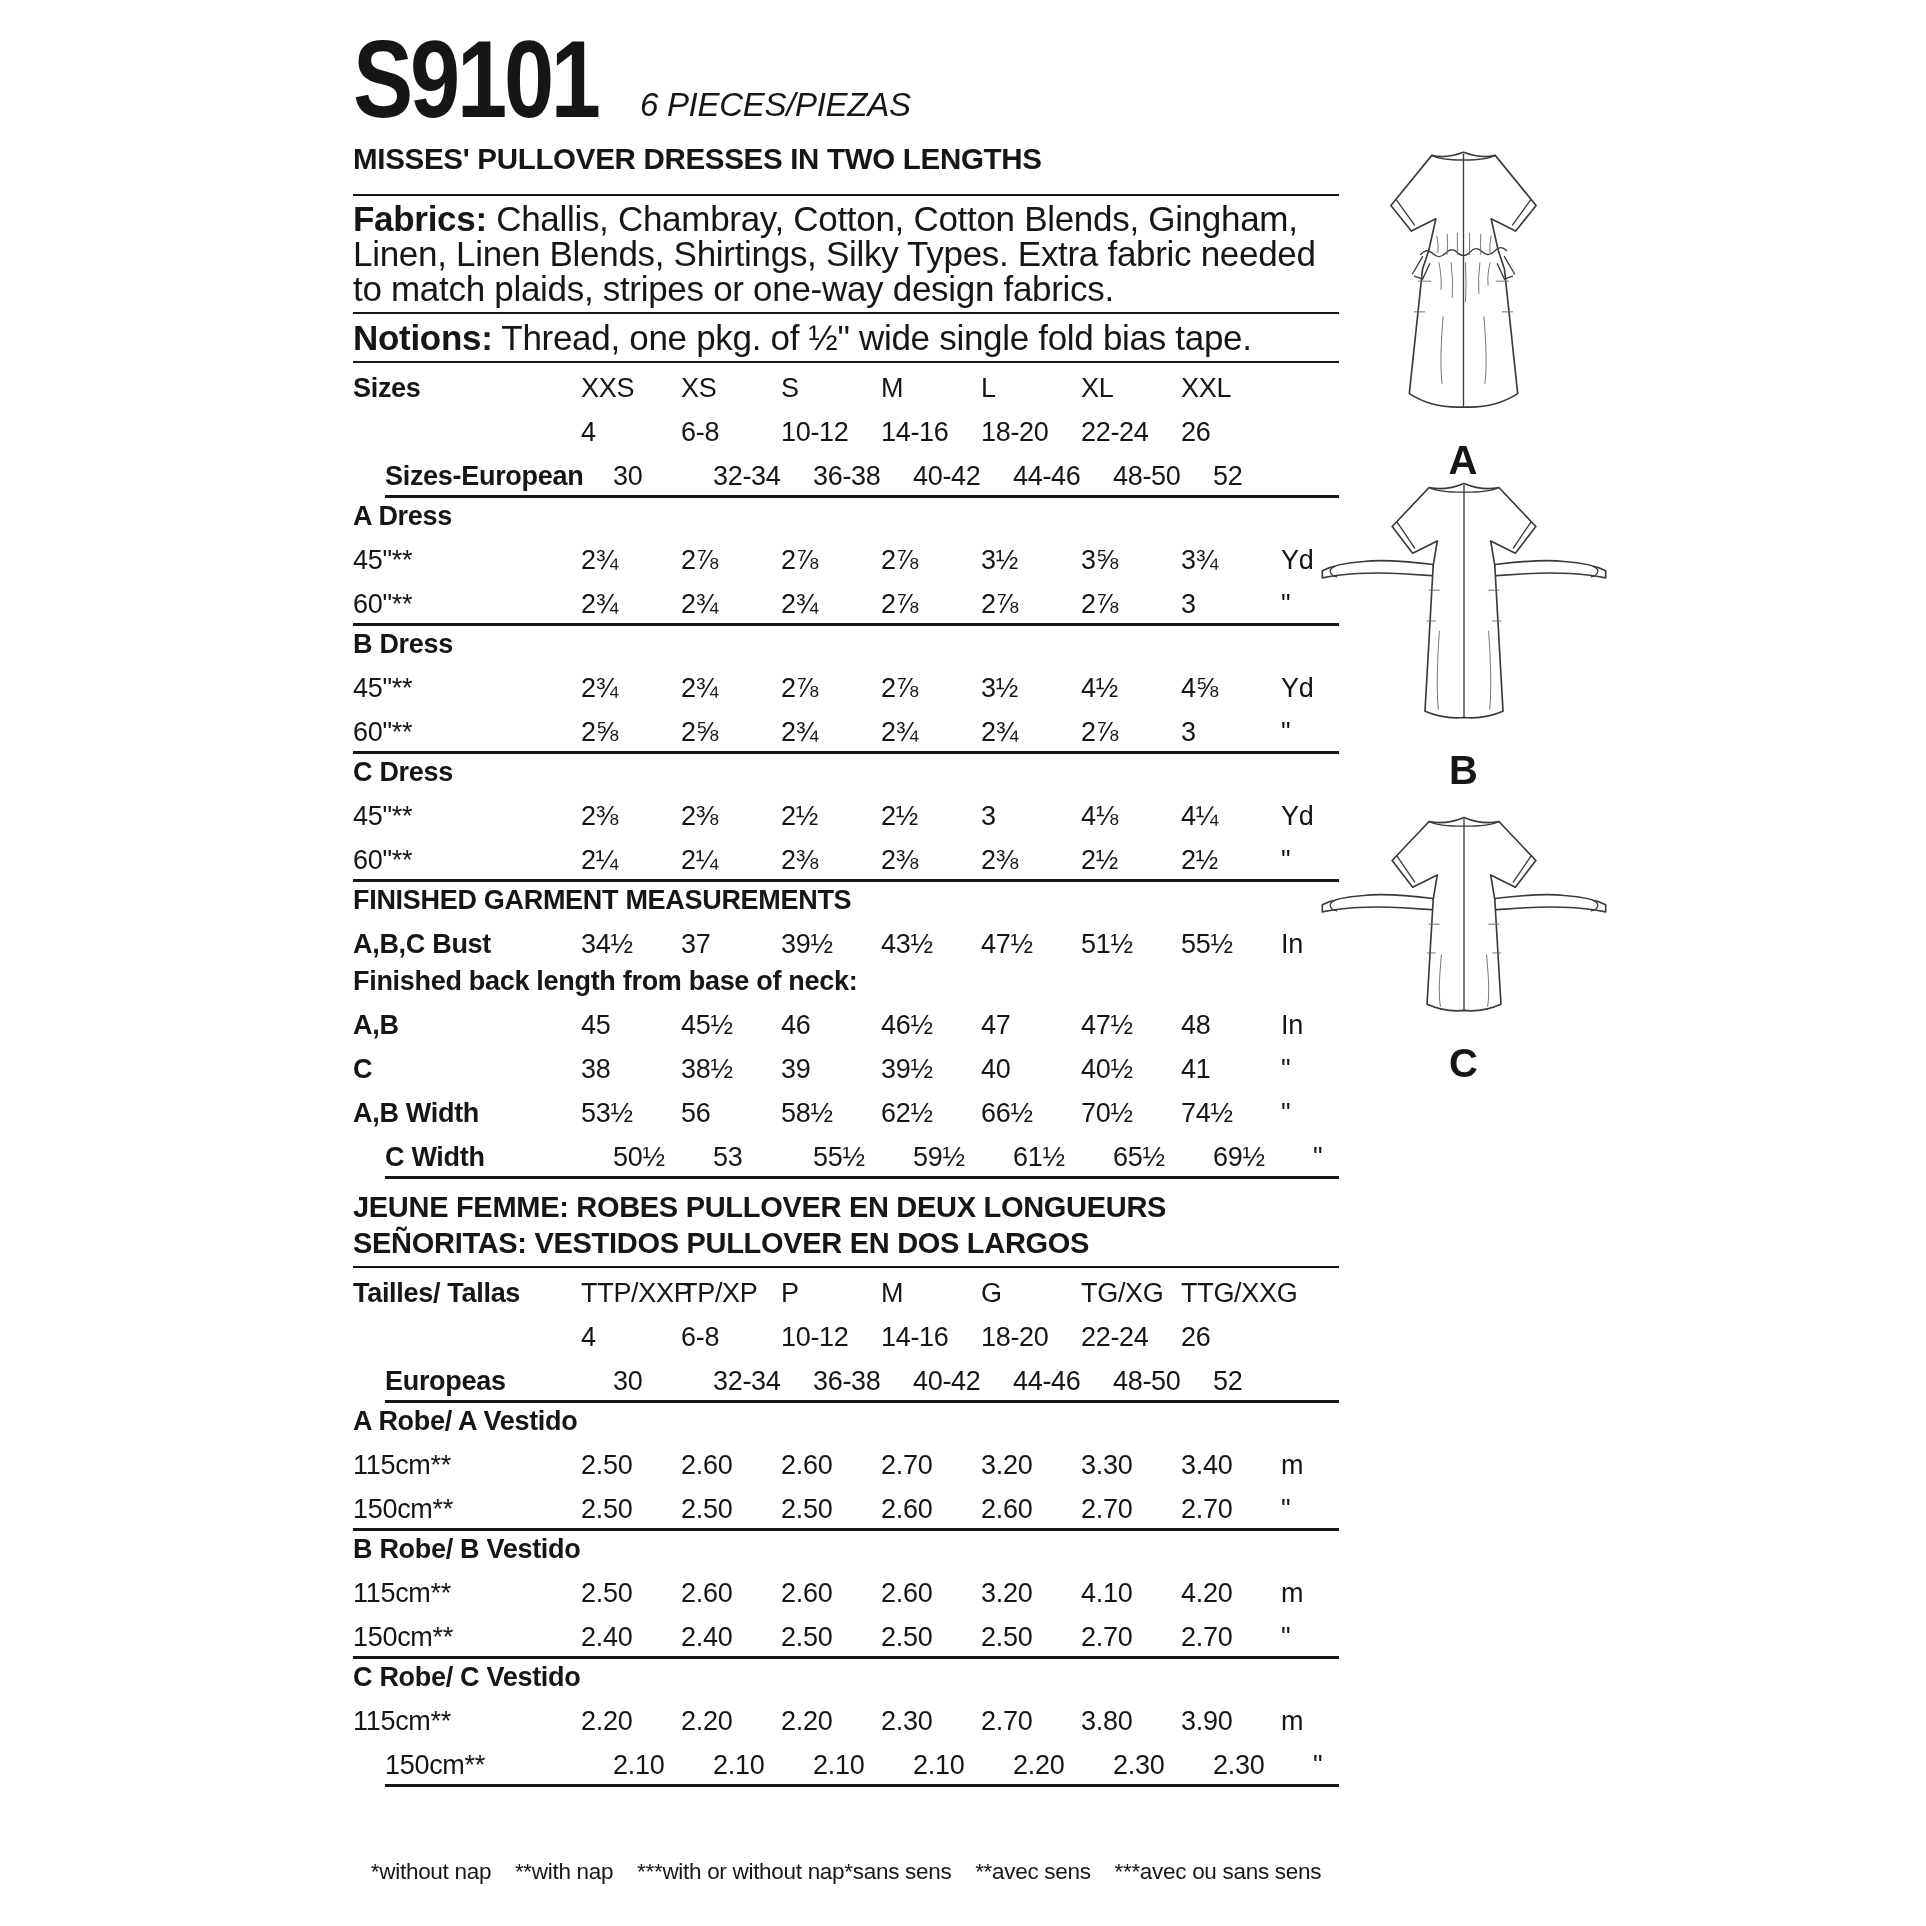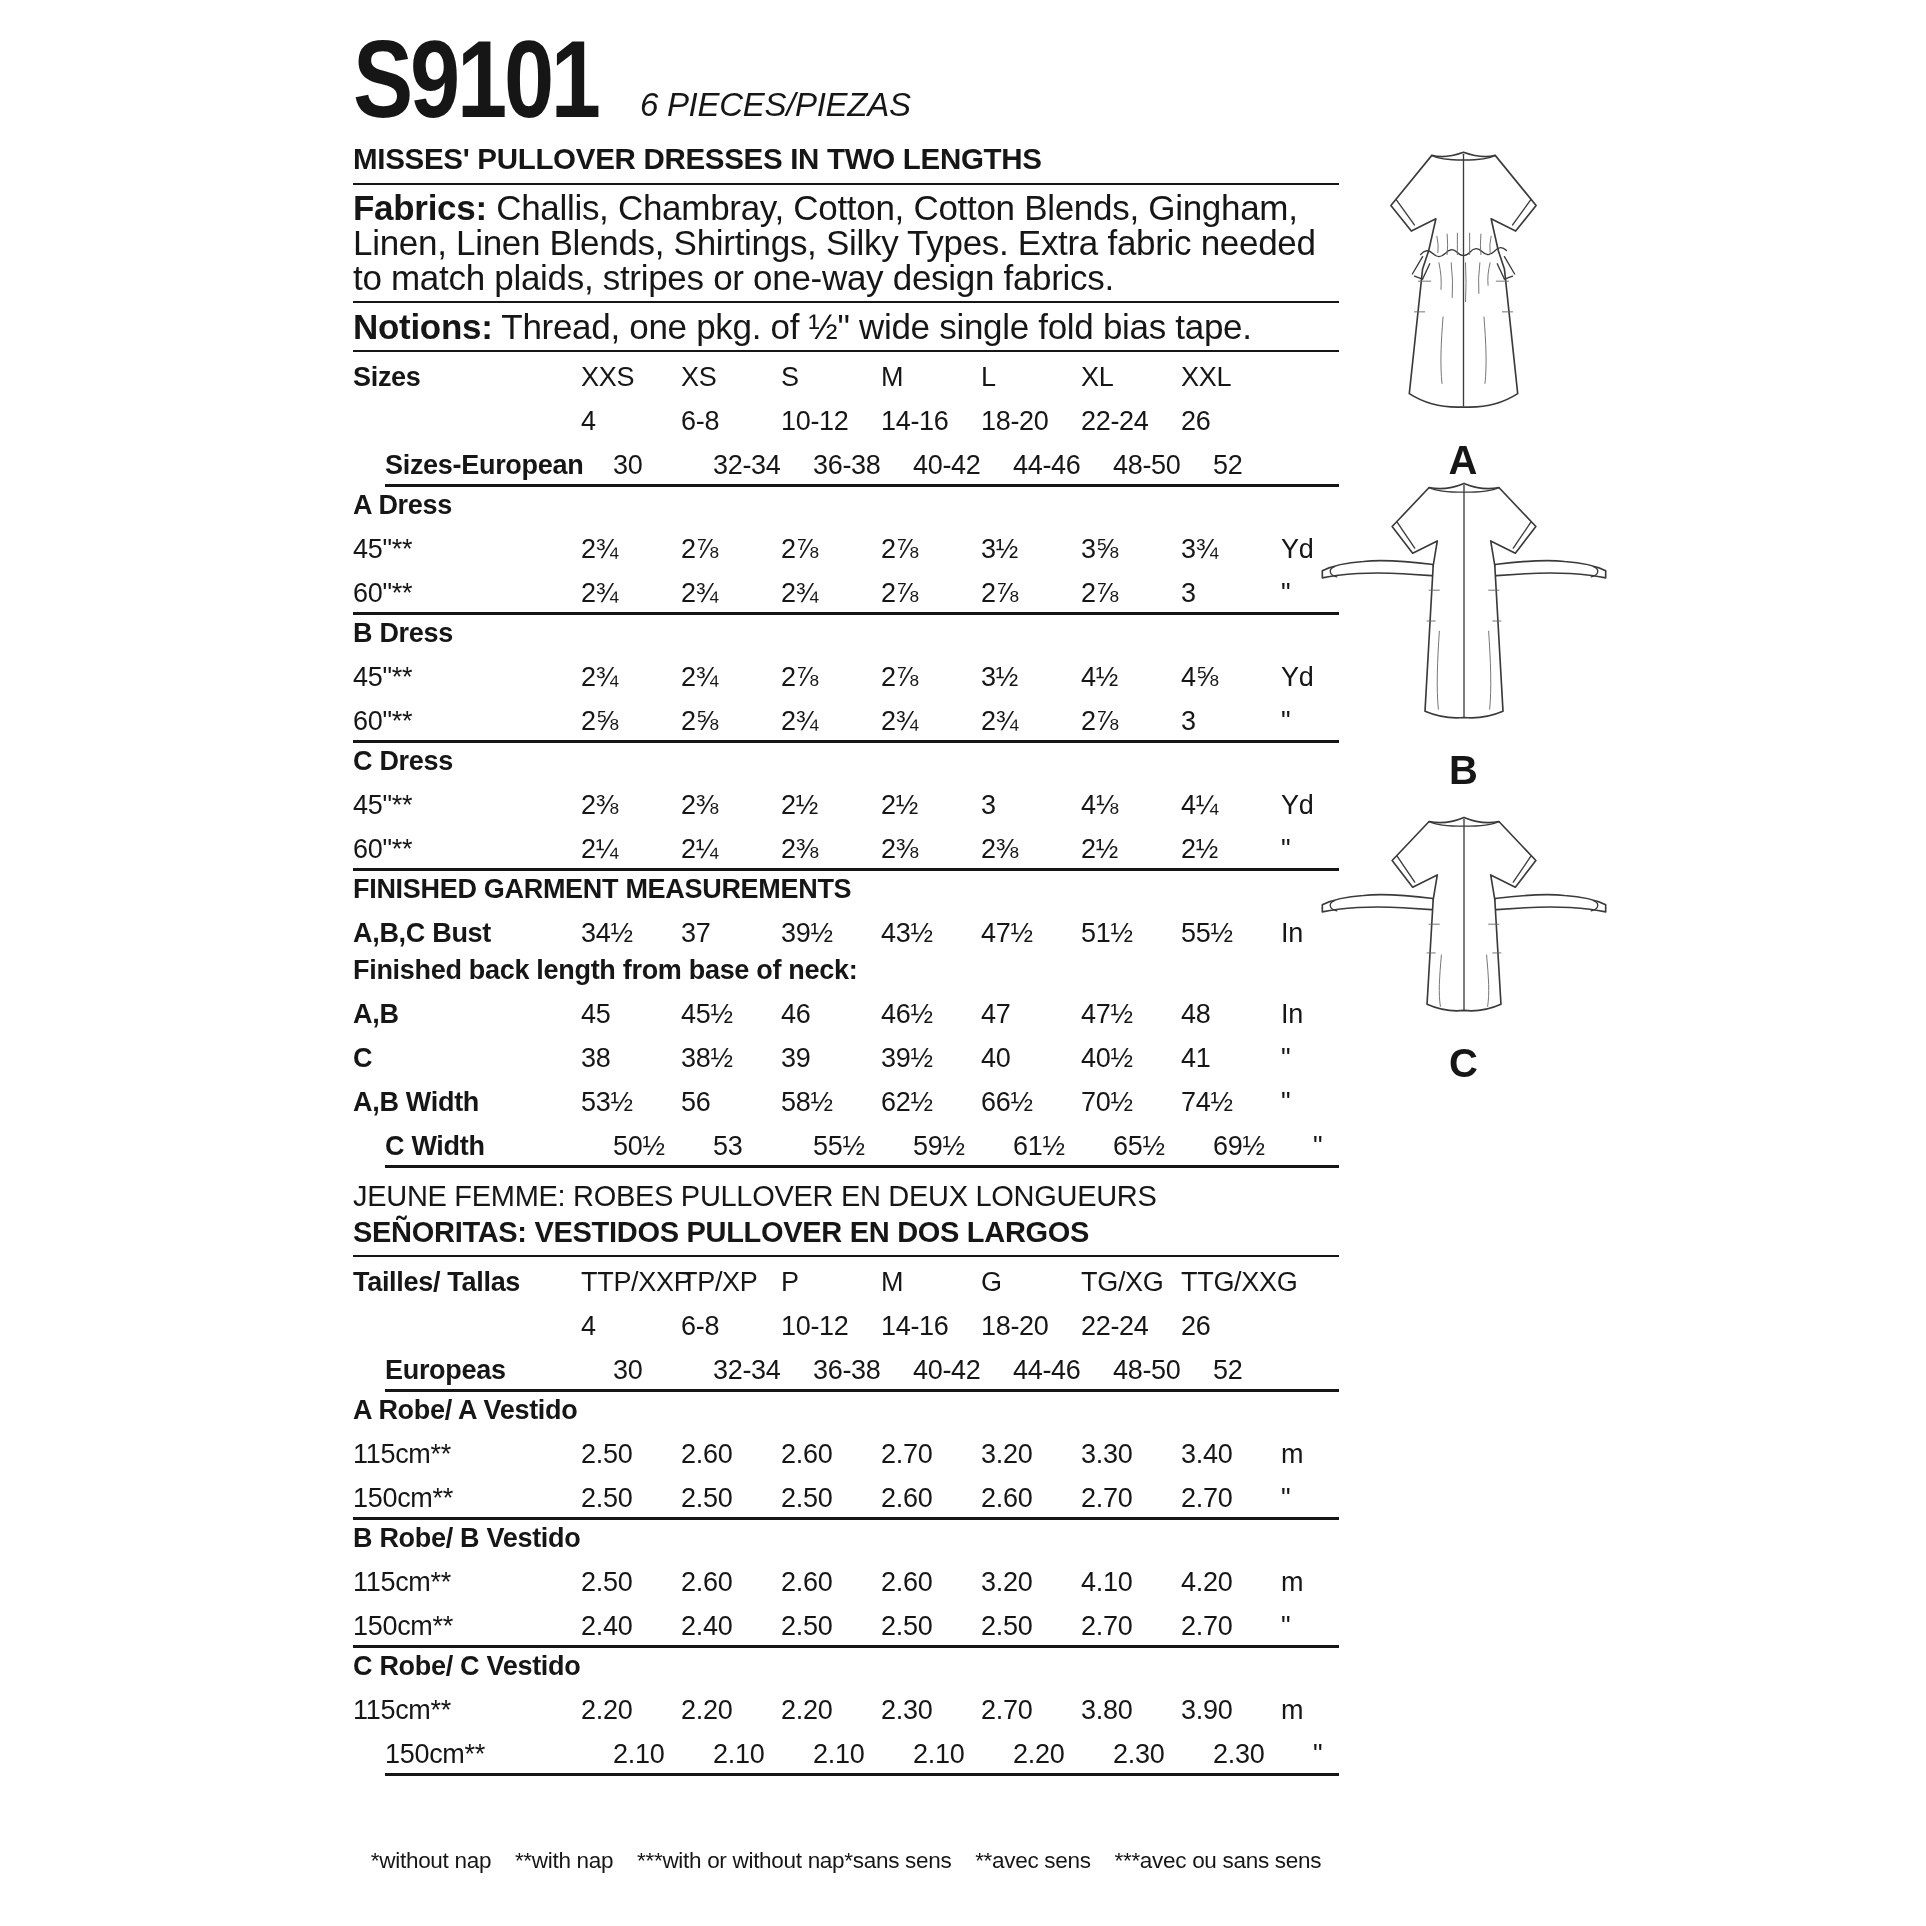--- a/index.html
+++ b/index.html
@@ -12,37 +12,37 @@
   .content{position:absolute;left:353px;top:14px;width:986px;}
   .b{font-weight:bold;}
   
   .titlebar{display:flex;align-items:flex-end;height:114px;}
   .pattern-number{
     font-size:110px;font-weight:bold;line-height:0.88;
     display:inline-block;transform:scaleX(0.82);transform-origin:0 100%;
     letter-spacing:-3.9px;
   }
   .pieces{font-size:33px;margin-left:-11.6px;padding-bottom:3.9px;white-space:nowrap;font-style:italic;}
-  .title-en{font-size:29.5px;font-weight:bold;margin-top:14px;padding-bottom:7px;}
+  .title-en{font-size:29.5px;font-weight:bold;margin-top:14px;padding-bottom:18px;}
   .hr{border-bottom:2.6px solid #161616;}
   .para{font-size:35px;line-height:35px;padding:5.1px 0 6.4px;}
   
   .table{width:986px;}
   .trow{
     display:grid;
     grid-template-columns:228px repeat(7,100px) 61px;
     align-items:end;height:44px;
   }
   .trow.section{height:37px;}
   .cell{font-size:27px;line-height:28px;padding-bottom:5.1px;white-space:nowrap;overflow:visible;}
   .cell.label.span{grid-column:1 / -1;}
   .rule-thin{border-bottom:3.2px solid #161616;}
   .rule-thick{border-bottom:3.9px solid #161616;margin-left:32px;}
   
-  .title-fr{font-size:29px;font-weight:normal;margin-top:10.3px;line-height:36px;}
+  .title-fr{font-size:29px;font-weight:bold;margin-top:10.3px;line-height:36px;}
   .title-es{font-size:29px;font-weight:bold;line-height:36px;padding-bottom:5.1px;}
   
   .footnotes{margin-top:10.3px;font-size:22.5px;line-height:29.5px;white-space:pre-wrap;}
   .fline{display:flex;justify-content:center;}
   
   .fig{position:absolute;text-align:center;}
   #fig-a{left:1351px;top:138px;width:225px;}
   #fig-b{left:1310px;top:467px;width:308px;}
   #fig-c{left:1310px;top:801px;width:308px;}
   .fig svg{display:block;width:100%;height:auto;}

